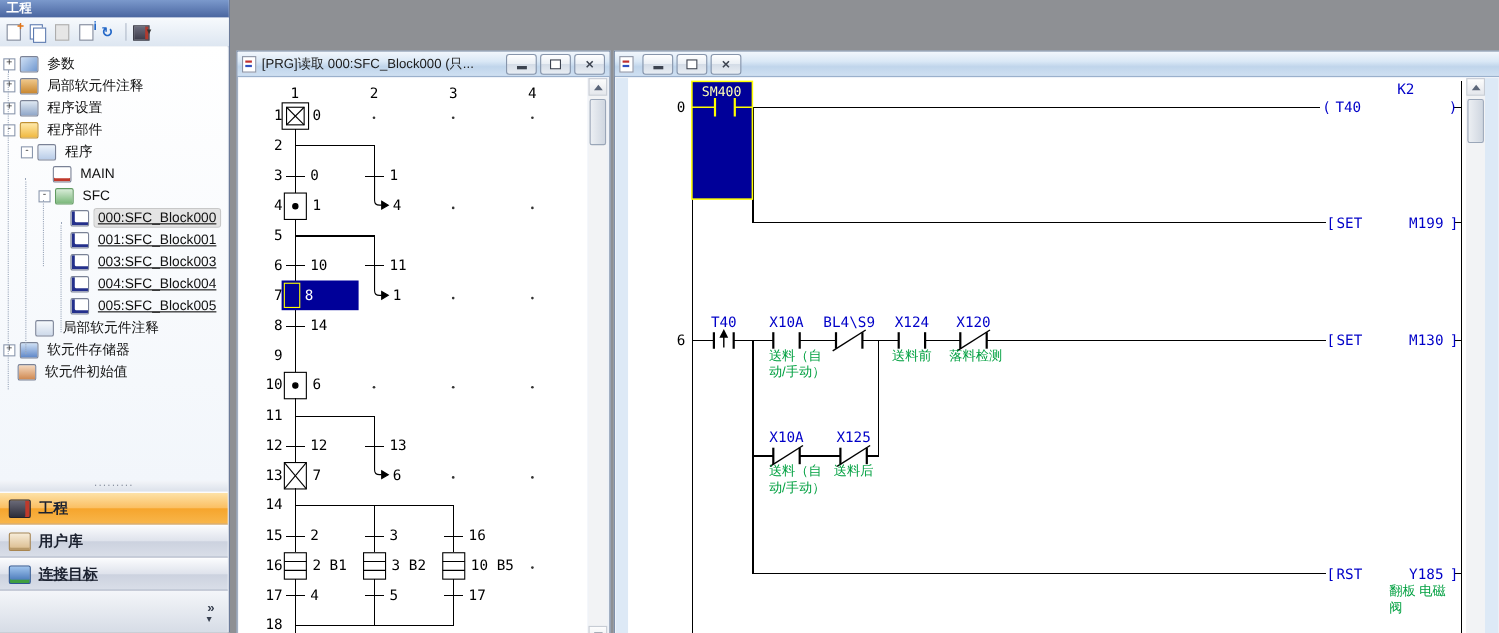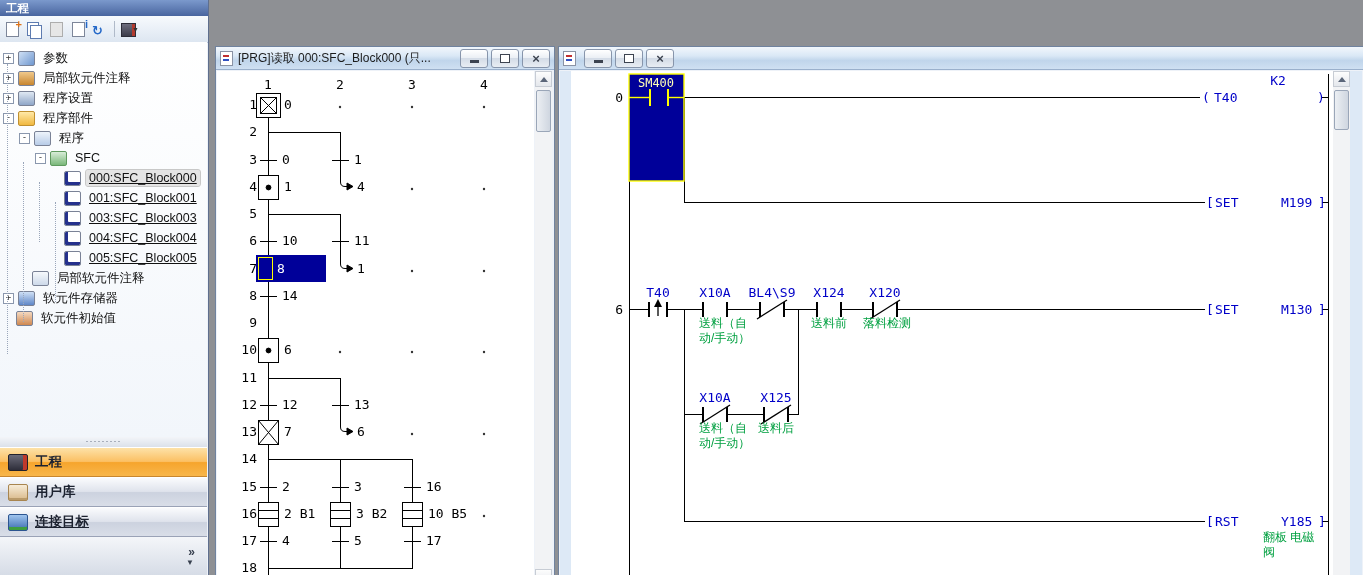--- a/index.html
+++ b/index.html
@@ -141,20 +141,24 @@
     <div class="trow p3">
         <span class="exp">-</span>
         <span class="ti i-pou"></span>
         <span class="tlabel">程序部件</span>
       </div>
     <div class="trow p19">
         <span class="exp">-</span>
         <span class="ti i-prog"></span>
         <span class="tlabel">程序</span>
       </div>
+    <div class="trow p48">
+        <span class="ti i-main"></span>
+        <span class="tlabel">MAIN</span>
+      </div>
     <div class="trow p35">
         <span class="exp">-</span>
         <span class="ti i-sfc"></span>
         <span class="tlabel">SFC</span>
       </div>
     <div class="trow p64">
         <span class="ti i-block"></span>
         <span class="tlabel sel">000:SFC_Block000</span>
       </div>
     <div class="trow p64">

